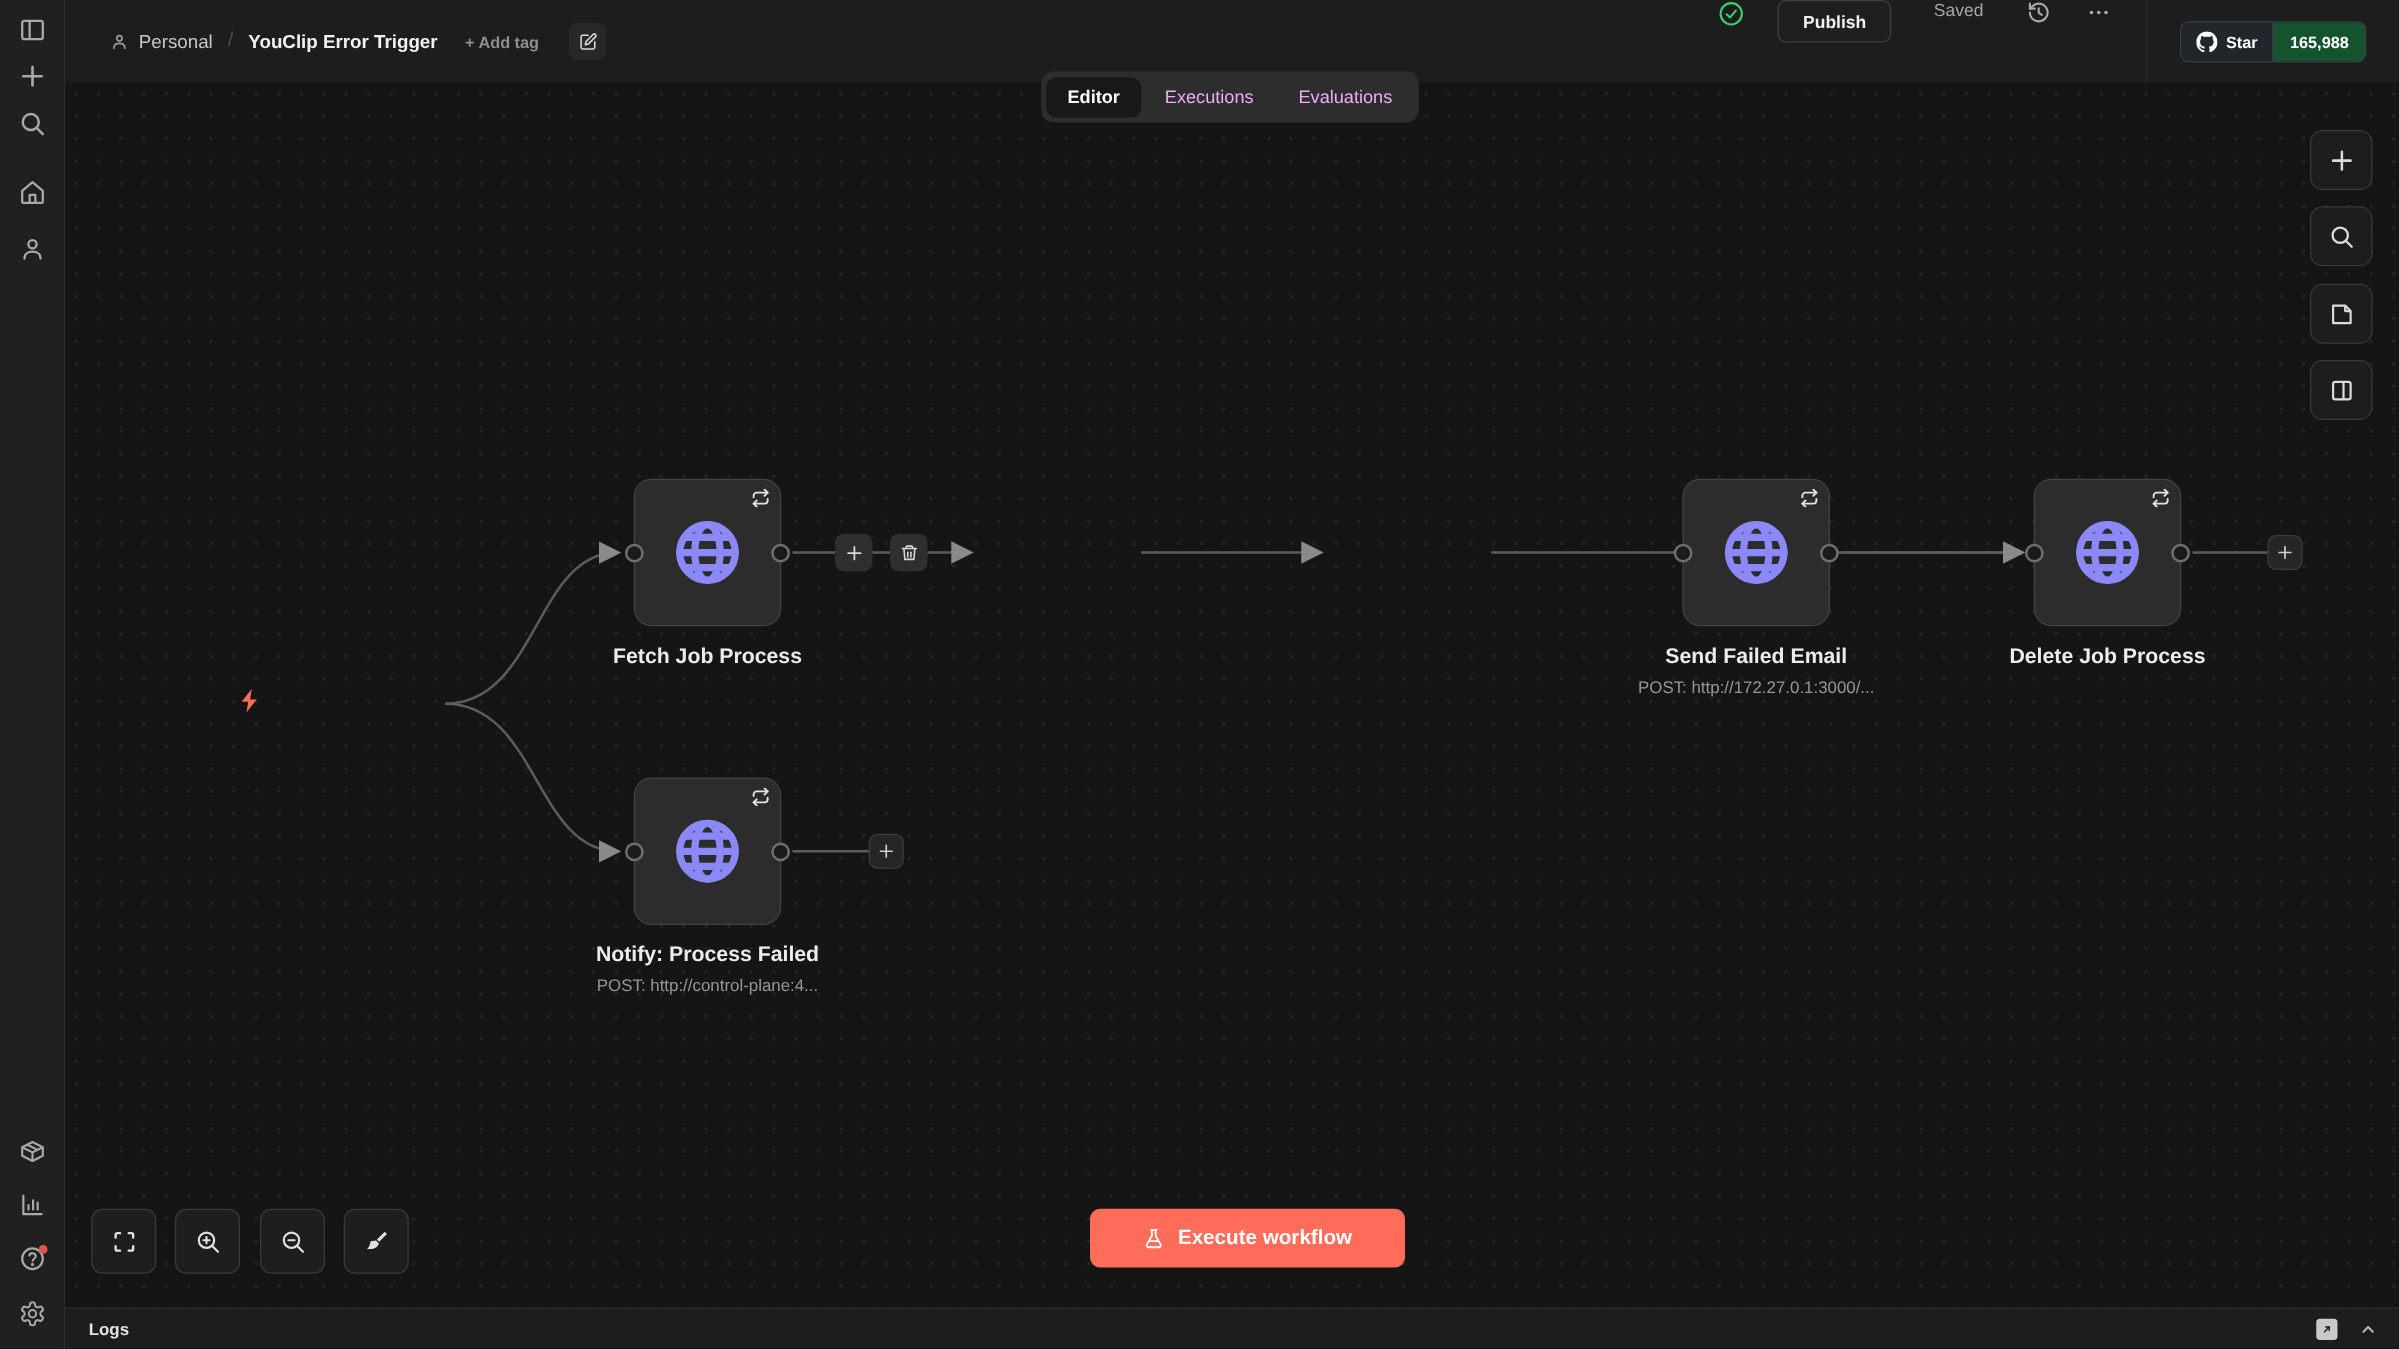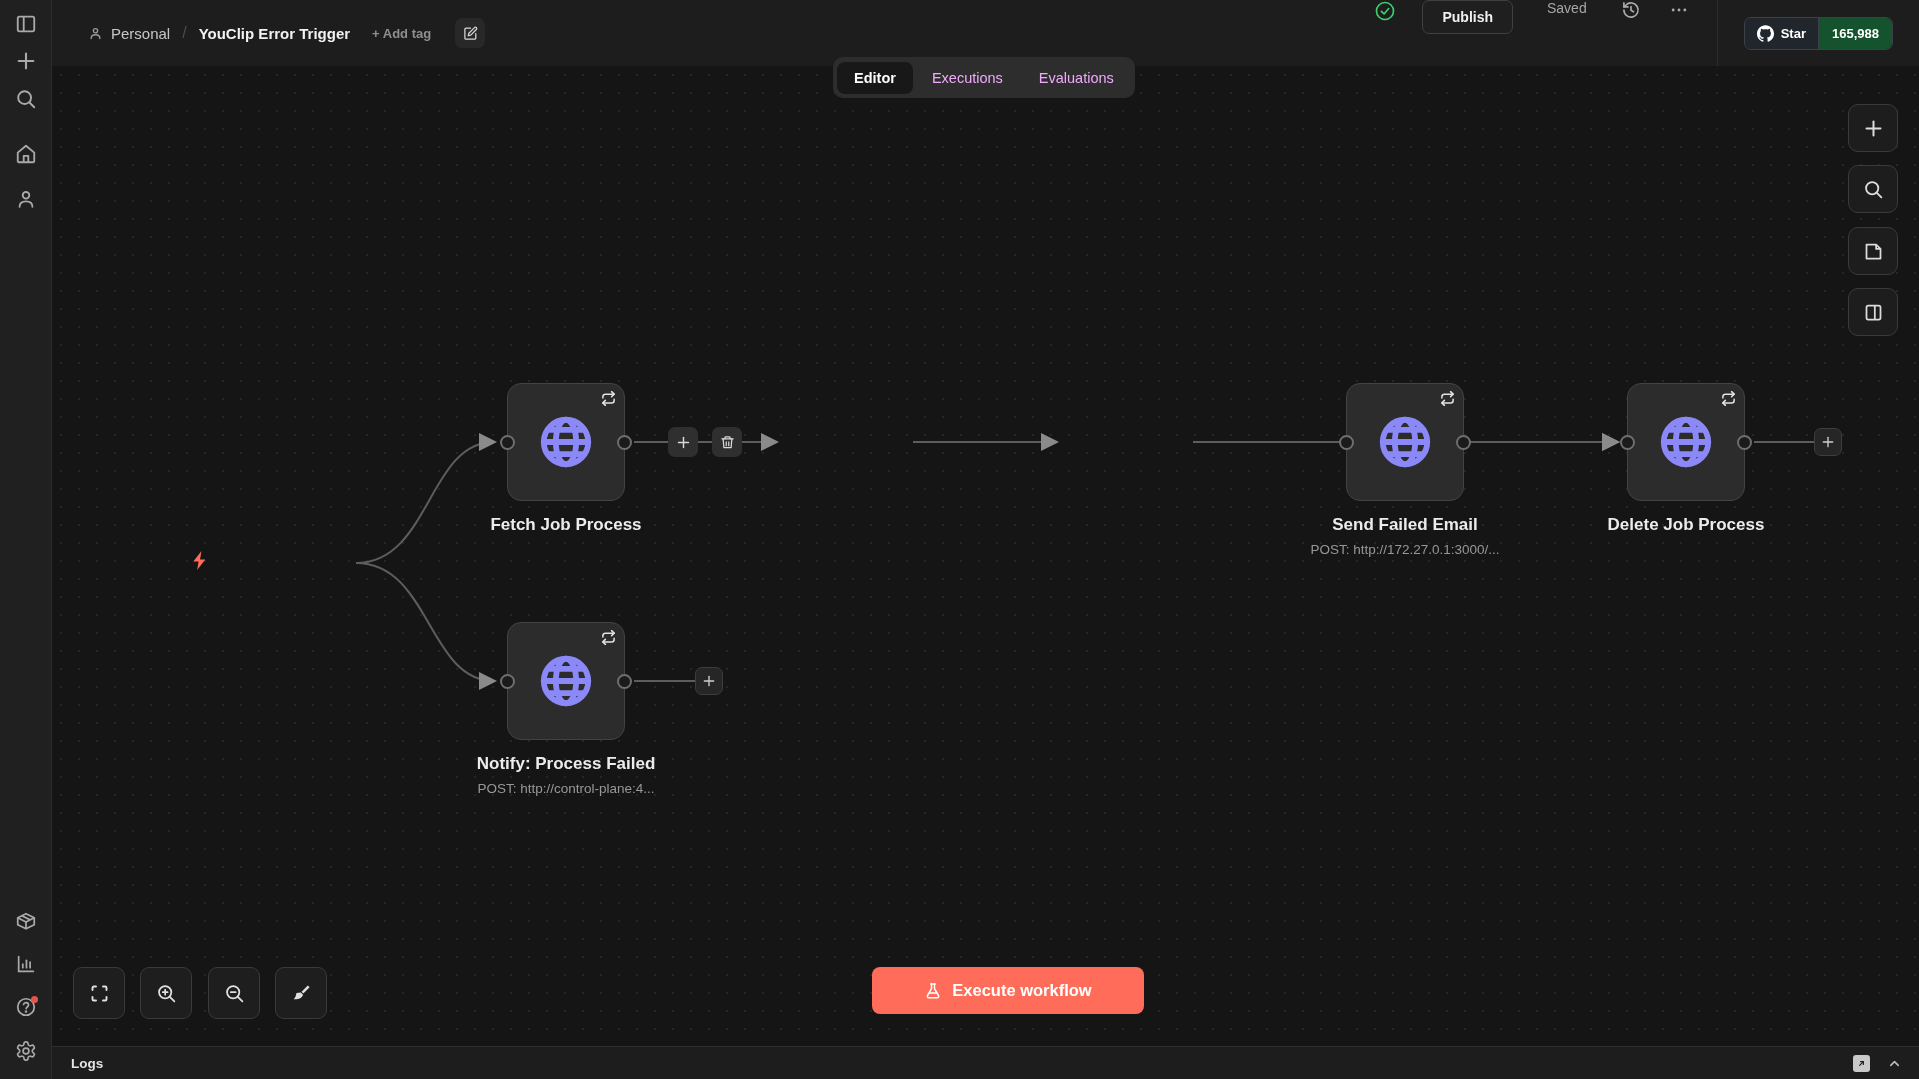--- a/index.html
+++ b/index.html
@@ -67,21 +67,21 @@
 
   
   .float-btn { position:absolute; left:1848px; width:50px; height:48px; background:#1d1d1d; border:1px solid #3a3a3a; border-radius:10px; display:flex; align-items:center; justify-content:center; z-index:10; cursor:pointer; color:#dcdcdc; }
   .float-btn svg { width:21px; height:21px; }
 
   
   .ctl-btn { position:absolute; top:967px; width:52px; height:52px; background:#1e1e1e; border:1px solid #3a3a3a; border-radius:9px; display:flex; align-items:center; justify-content:center; z-index:10; cursor:pointer; color:#e0e0e0; }
   .ctl-btn svg { width:21px; height:21px; }
 
   
-  .execute-btn { position:absolute; left:872px; top:967px; width:272px; height:47px; background:#ff6d5a; border:none; border-radius:8px;
+  .execute-btn { position:absolute; left:872px; top:967px; width:252px; height:47px; background:#ff6d5a; border:none; border-radius:8px;
                  display:flex; align-items:center; justify-content:center; gap:10px; color:#fff; font-size:16.5px; font-weight:700; z-index:10; cursor:pointer; font-family:inherit; }
   .execute-btn svg { width:18px; height:18px; }
 
   
   .logsbar { position:absolute; left:52px; top:1046px; width:1867px; height:33px; background:#1d1d1d; border-top:1px solid #2e2e2e; display:flex; align-items:center; z-index:15; }
   .logs-title { font-size:13.5px; font-weight:700; color:#e3e3e3; margin-left:19px; }
   .logs-right { margin-left:auto; display:flex; align-items:center; gap:17px; margin-right:17px; }
   .popout-icon { width:17px; height:17px; background:#c9c9c9; border-radius:3px; display:flex; align-items:center; justify-content:center; cursor:pointer; }
   .popout-icon svg { width:11px; height:11px; color:#1d1d1d; }
   .chev-up { width:15px; height:15px; color:#bdbdbd; cursor:pointer; }

